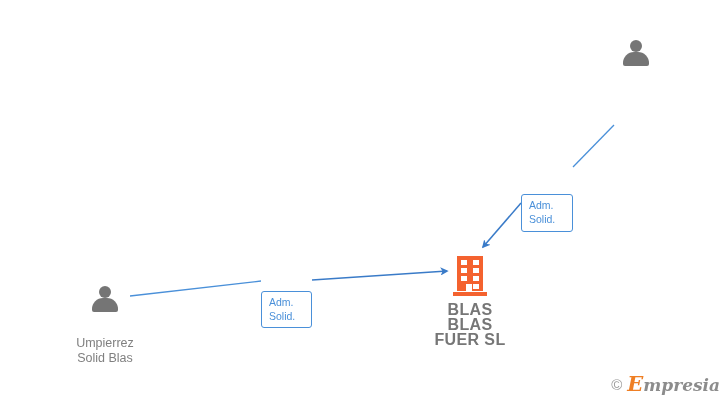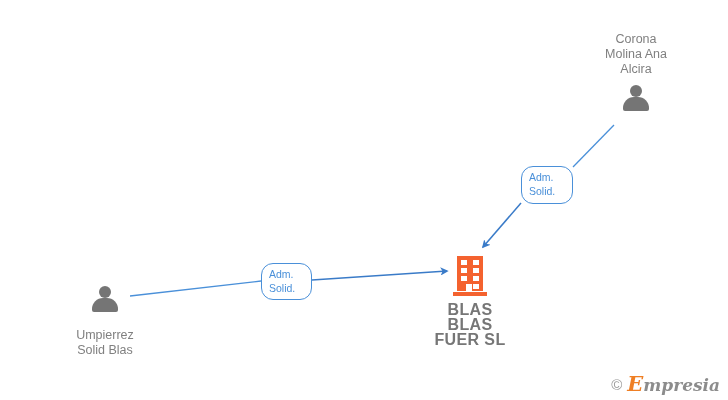--- a/index.html
+++ b/index.html
@@ -105,29 +105,30 @@
     bottom: 0px;
     width: 6px;
     height: 7px;
     background: #ffffff;
   }
 
   
   .rel-box {
     position: absolute;
     border: 1px solid #4a90d9;
-    border-radius: 12px;
+    border-radius: 3px;
     background: #ffffff;
     color: #4a90d9;
     font-size: 10.5px;
     line-height: 14px;
     padding: 3px 7px;
     box-sizing: border-box;
     text-align: left;
     white-space: nowrap;
+    margin-top: 28px;
   }
 
   
   .watermark {
     position: absolute;
     right: 8px;
     bottom: 6px;
     display: flex;
     align-items: center;
     gap: 5px;
@@ -166,37 +167,32 @@
     <line x1="614" y1="125" x2="573" y2="167" stroke="#4a90d9" stroke-width="1.3"></line>
 
     <line x1="521" y1="203" x2="483" y2="247" stroke="#3a7bc8" stroke-width="1.5" marker-end="url(#arrowblue)"></line>
 
     <line x1="130" y1="296" x2="261" y2="281" stroke="#4a90d9" stroke-width="1.3"></line>
 
     <line x1="312" y1="280" x2="447" y2="271" stroke="#3a7bc8" stroke-width="1.5" marker-end="url(#arrowblue)"></line>
   </svg>
 
   <div class="node" style="left:566px; top:32px; width:140px;">
-    <div class="node-label">
-      <div>Corona</div>
-      <div>Molina Ana</div>
-      <div>Alcira</div>
-    </div>
     <div class="person-icon" style="margin-top:8px;">
       <div class="head"></div>
       <div class="body"></div>
     </div>
   </div>
 
   <div class="node" style="left:35px; top:286px; width:140px;">
     <div class="person-icon">
       <div class="head"></div>
       <div class="body"></div>
     </div>
-    <div class="node-label" style="margin-top:14px;">
+    <div class="node-label" style="margin-top:22px;">
       <div>Umpierrez</div>
       <div>Solid Blas</div>
     </div>
   </div>
 
   <div class="node" style="left:410px; top:256px; width:120px;">
     <div class="building-icon">
       <div class="building-body">
         <div class="win" style="left:4px;  top:4px;"></div>
         <div class="win" style="left:16px; top:4px;"></div>

